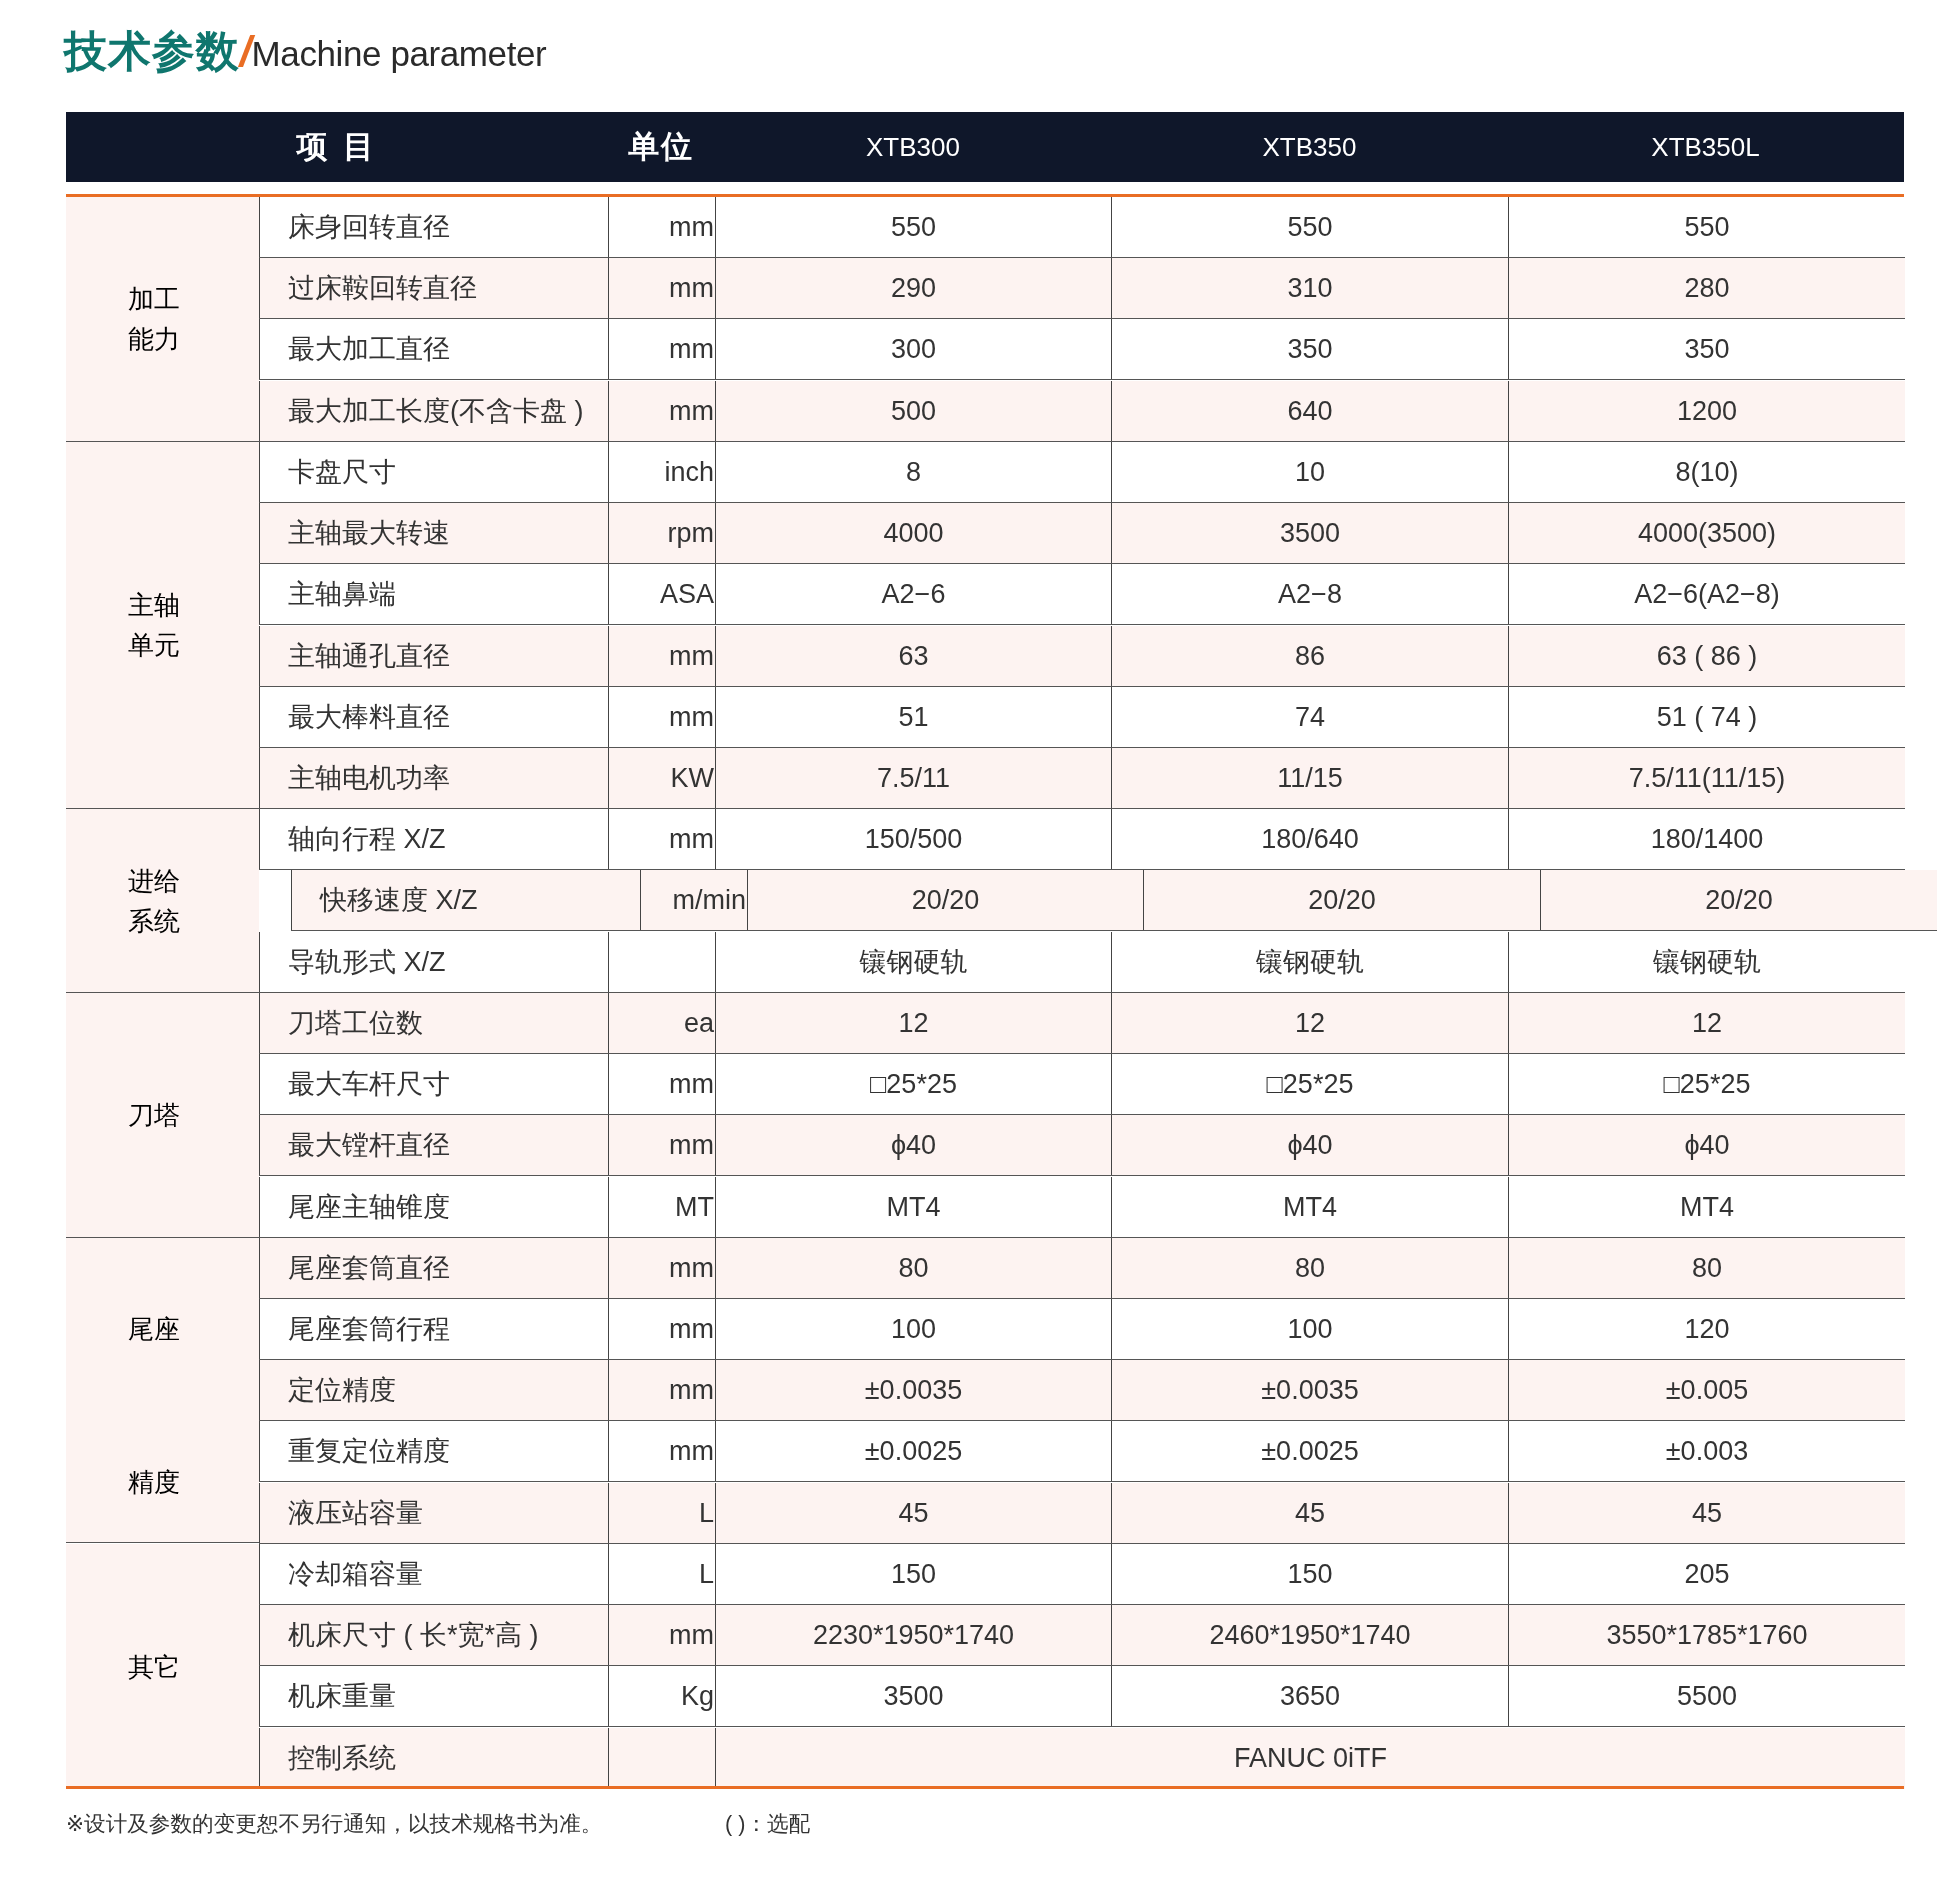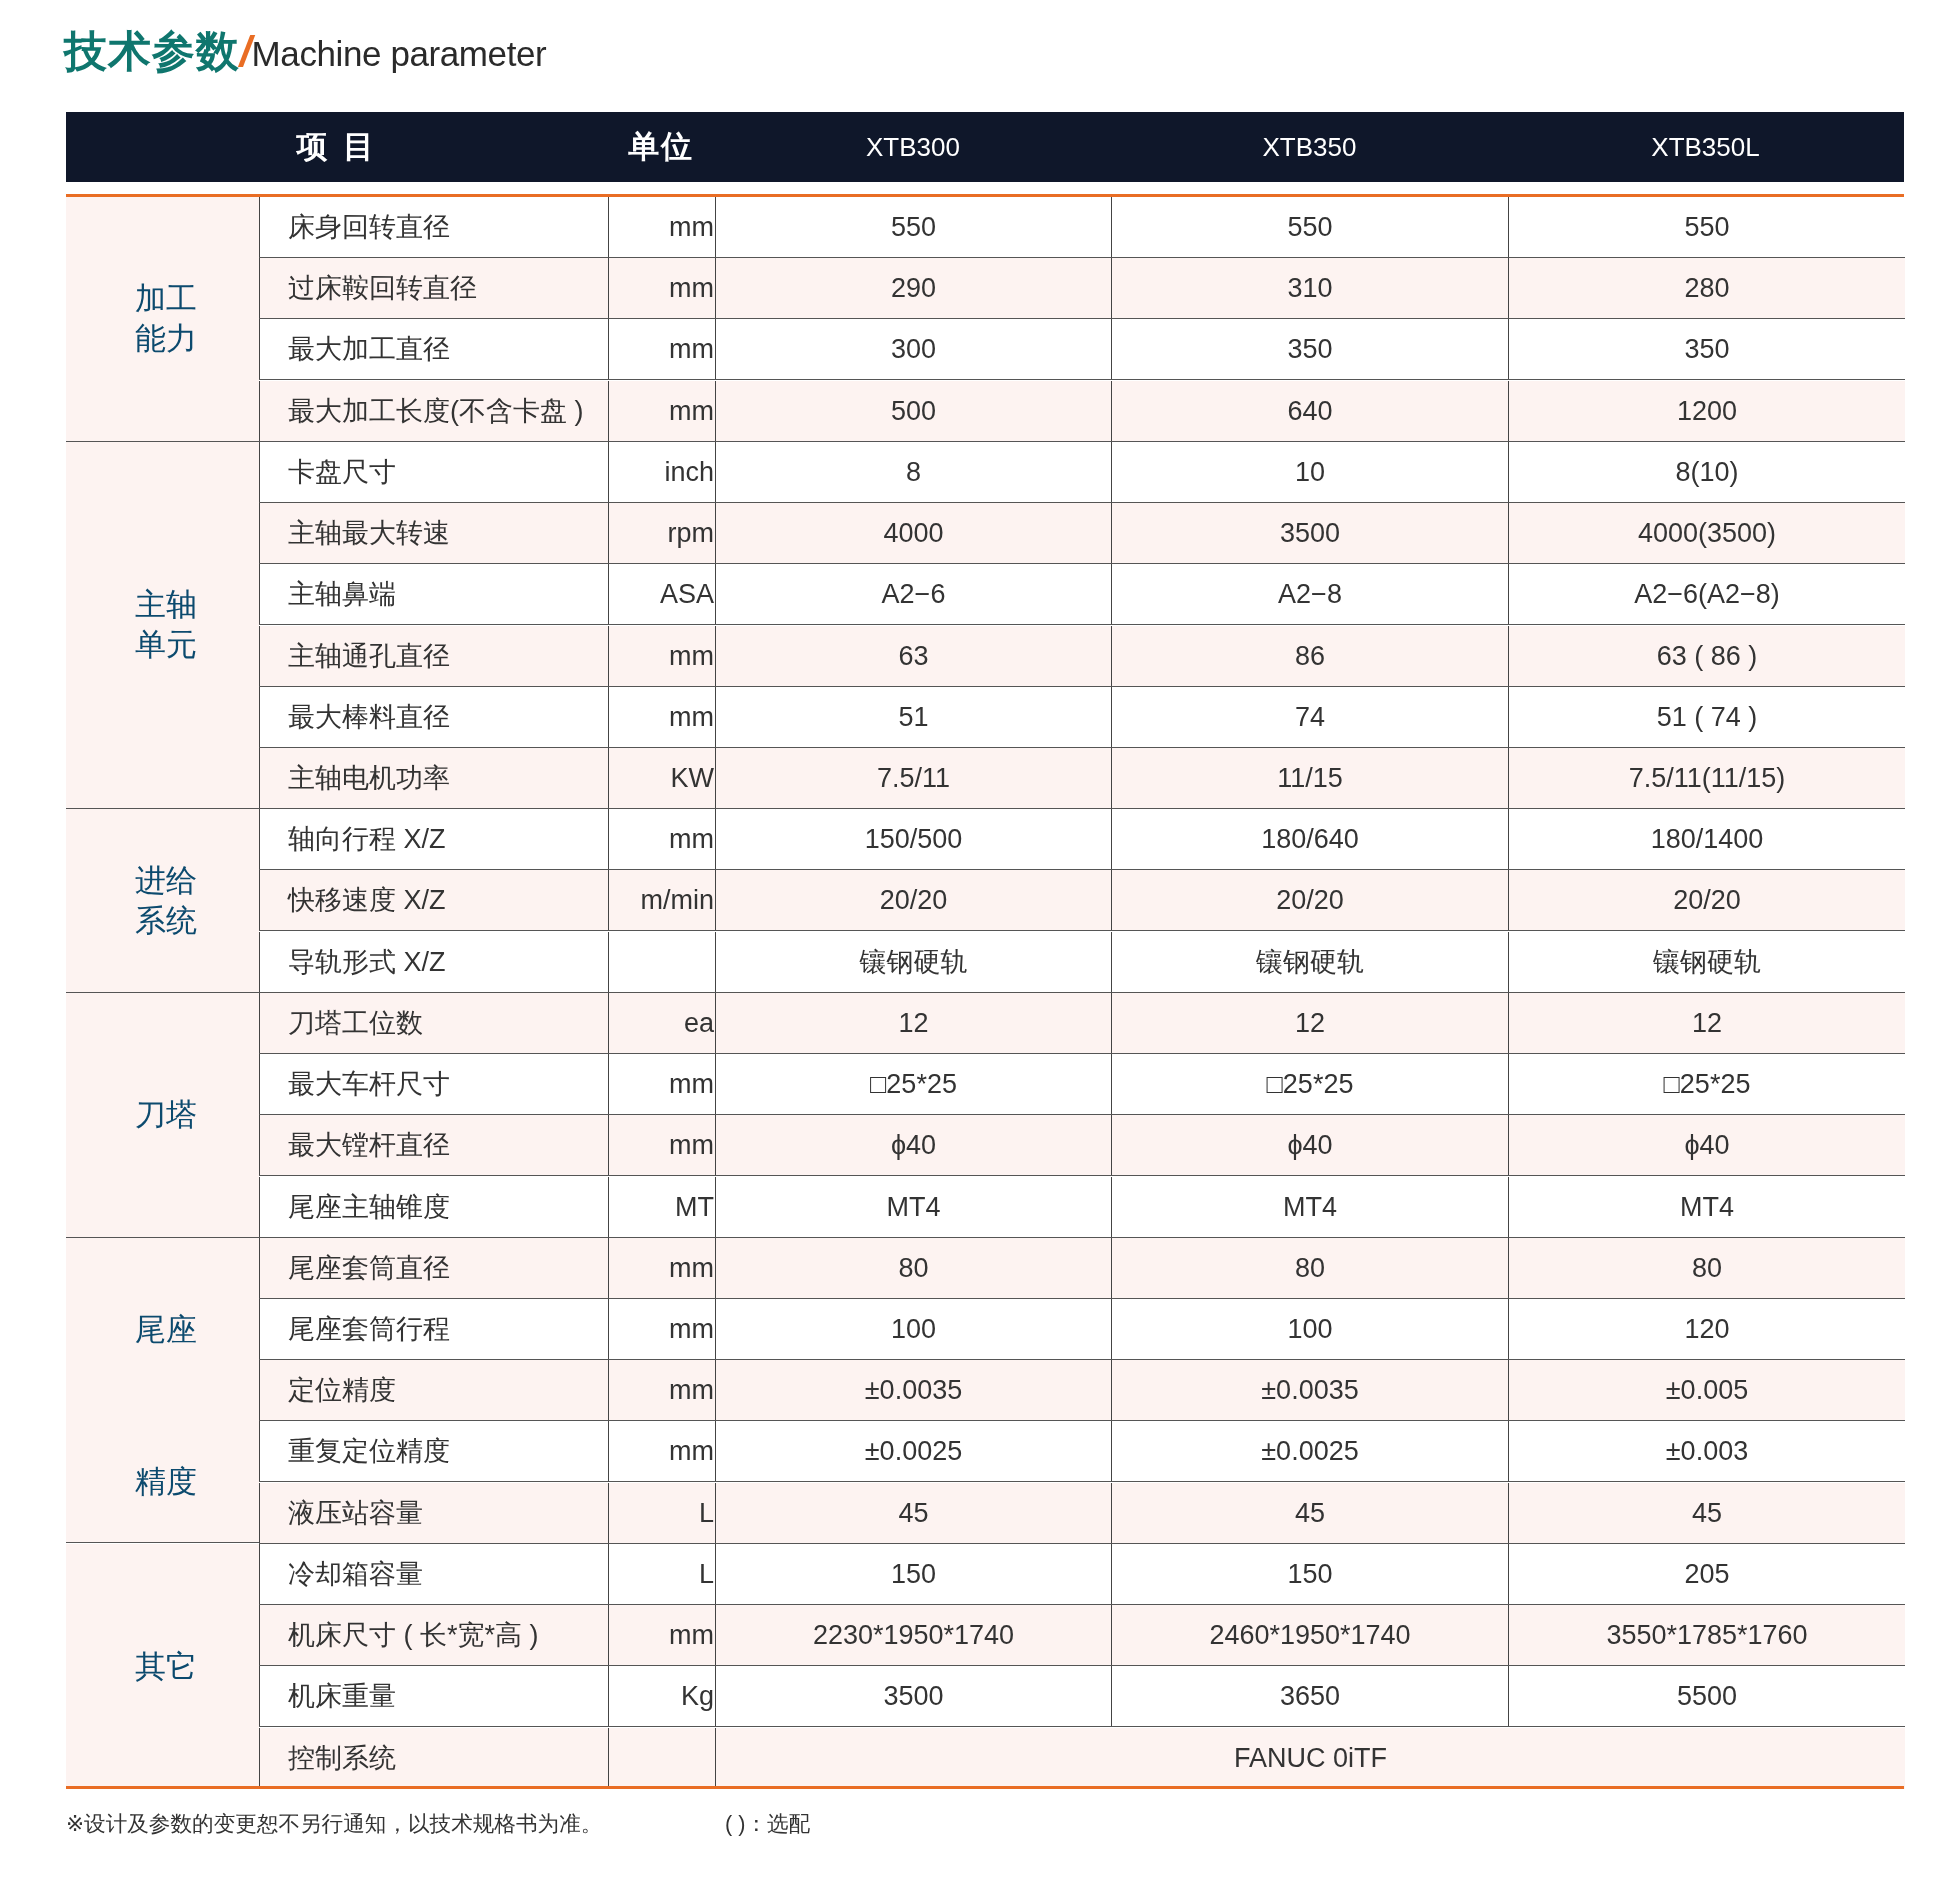--- a/index.html
+++ b/index.html
@@ -24,21 +24,21 @@
   .cell.name { left:0; width:349px; padding-left:28px; border-left:1.7px solid #444; }
   .cell.unit { left:349px; width:106px; text-align:right; border-left:1.7px solid #444; }
   .cell.v { text-align:center; border-left:1.7px solid #444; }
   .cell.v1 { left:456px; width:396px; }
   .cell.v2 { left:852px; width:397px; }
   .cell.v3 { left:1249px; width:397px; }
   .cell.vspan { left:456px; width:1190px; }
   .group { position:absolute; left:0; width:193px; background:#FDF3F1; border-bottom:1.7px solid #555555; box-sizing:border-box;
            display:flex; align-items:center; justify-content:center; }
   .group.last { border-bottom:none; }
-  .group span { font-size:31px; color:#0c4a6e; text-align:right; line-height:40px; width:69px; }
+  .group span { font-size:26px; color:#000000; text-align:left; line-height:40px; width:69px; }
   .footnote { position:absolute; left:66px; top:1809px; font-size:21.6px; color:#333333; white-space:nowrap; }
   .legend { position:absolute; left:725px; top:1809px; font-size:21.6px; color:#333333; white-space:nowrap; }
 </style>
 </head>
 <body>
 
 <div class="title">
   <span class="cn">技术参数</span><span class="slash">/</span><span class="en">Machine parameter</span>
 </div>
 
@@ -147,21 +147,21 @@
       <div class="cell v v2">11/15</div>
       <div class="cell v v3">7.5/11(11/15)</div>
     </div>
     <div class="row white" style="top: 612px;">
       <div class="cell name">轴向行程  X/Z</div>
       <div class="cell unit">mm</div>
       <div class="cell v v1">150/500</div>
       <div class="cell v v2">180/640</div>
       <div class="cell v v3">180/1400</div>
     </div>
-    <div class="row pink" style="top: 673px;">
+    <div class="row pink" style="top: 673px; margin-left: 32px;">
       <div class="cell name">快移速度  X/Z</div>
       <div class="cell unit">m/min</div>
       <div class="cell v v1">20/20</div>
       <div class="cell v v2">20/20</div>
       <div class="cell v v3">20/20</div>
     </div>
     <div class="row white" style="top: 735px;">
       <div class="cell name">导轨形式  X/Z</div>
       <div class="cell unit"></div>
       <div class="cell v v1">镶钢硬轨</div>

